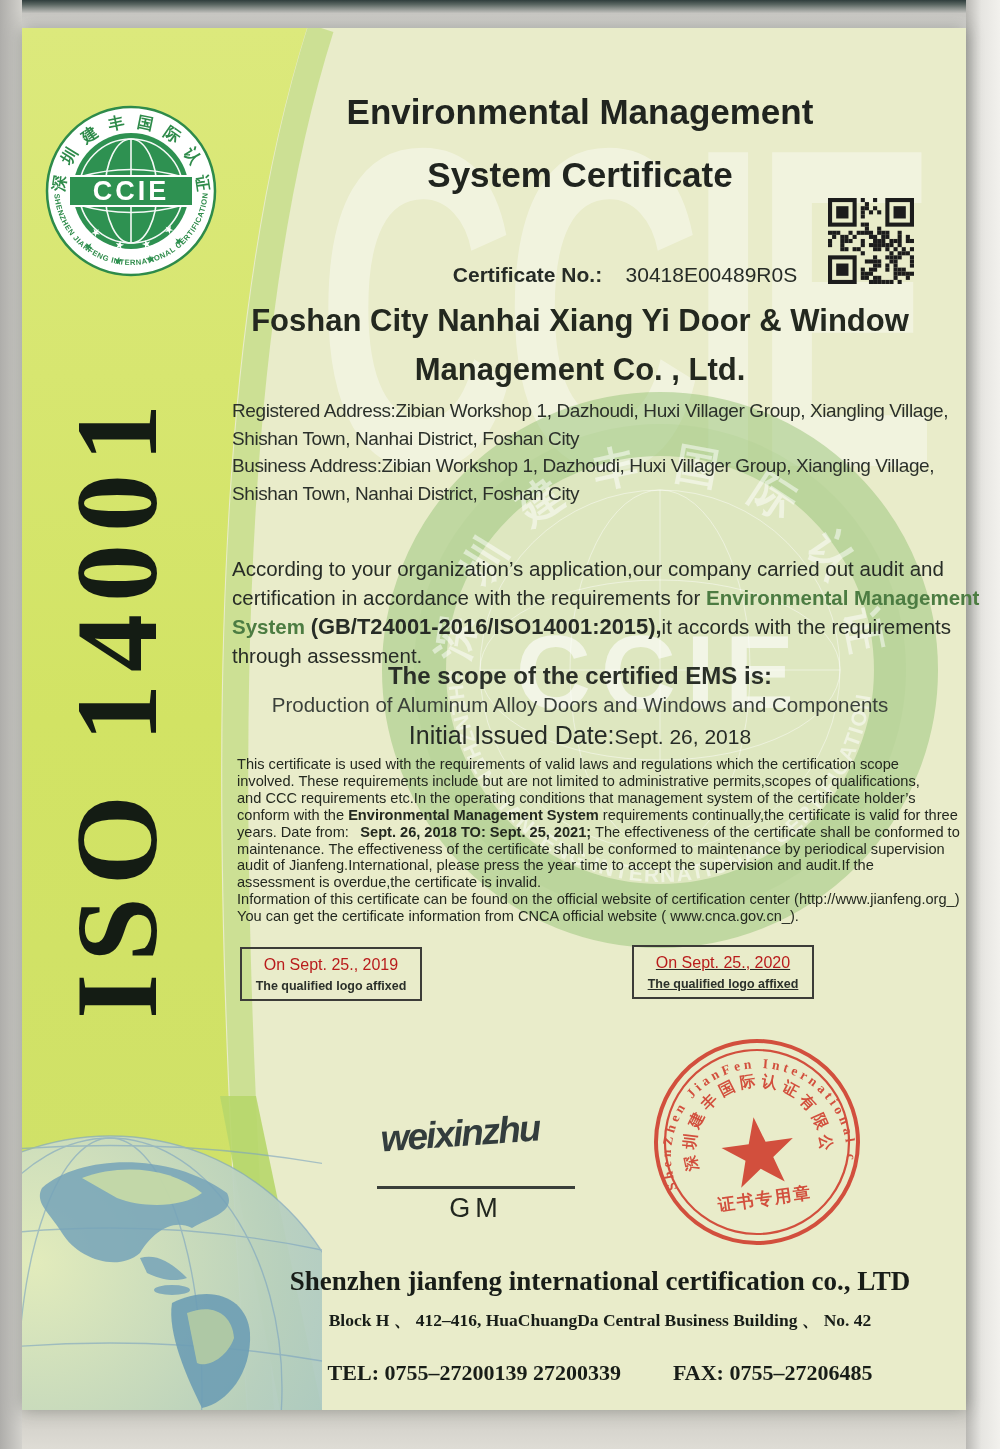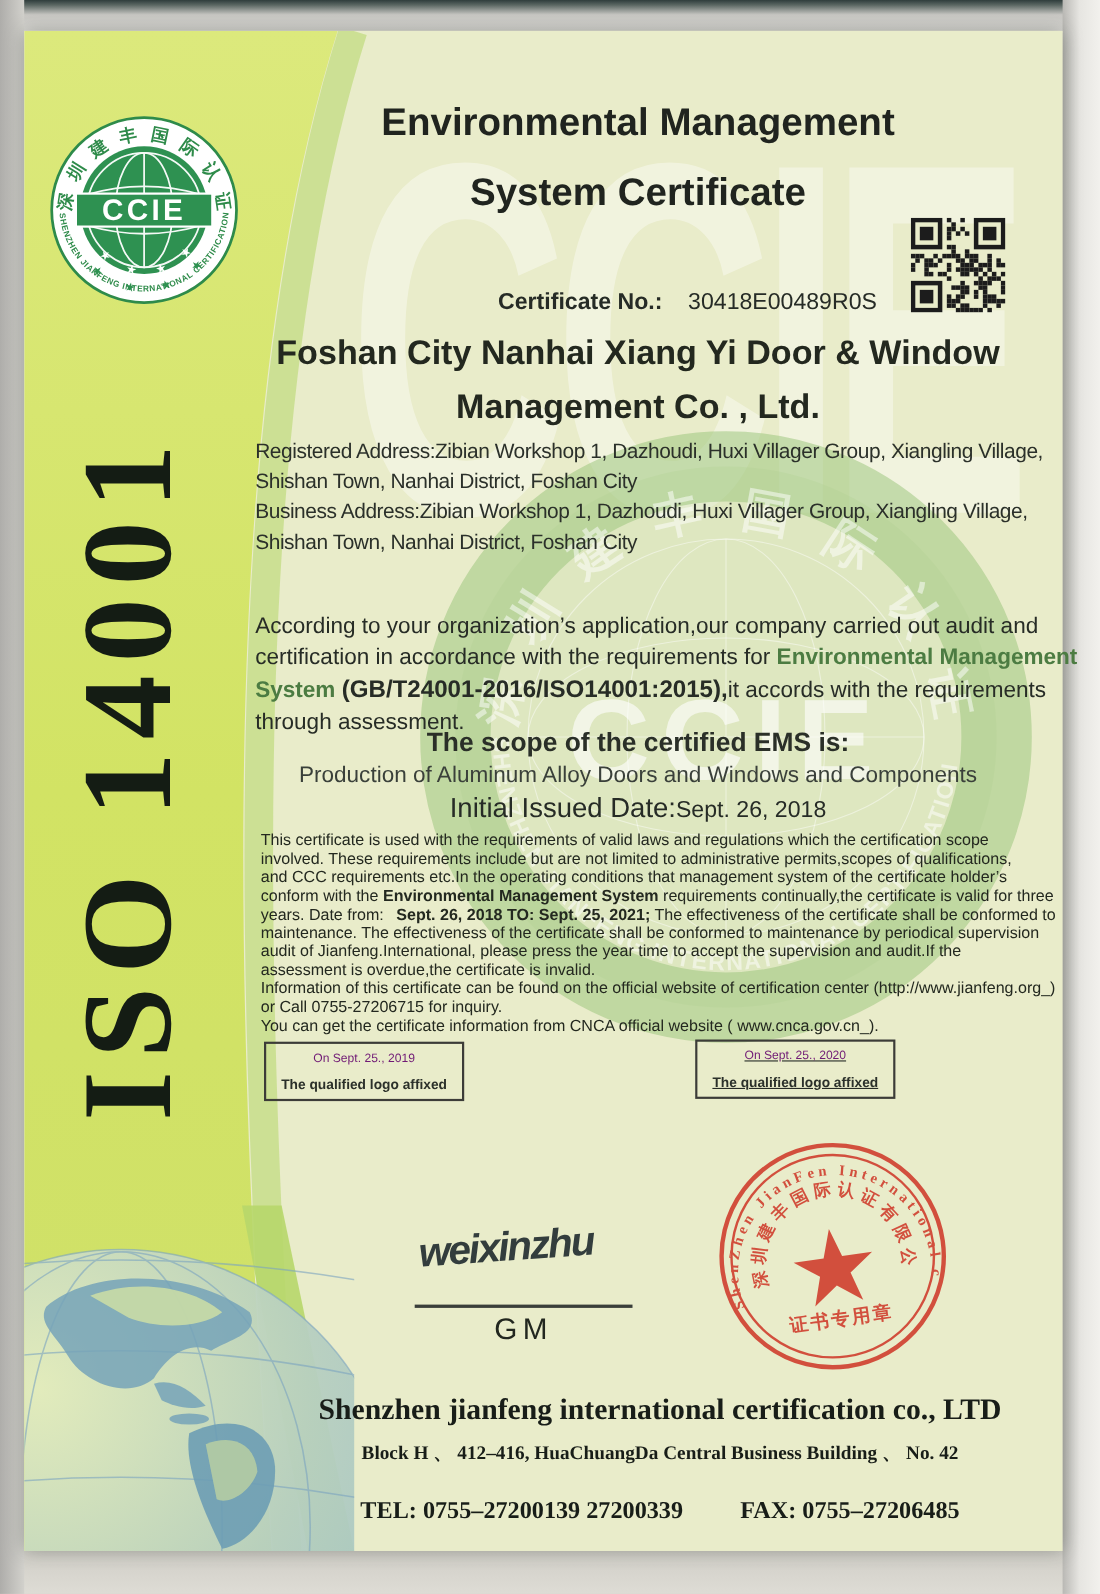--- a/index.html
+++ b/index.html
@@ -43,21 +43,21 @@
   .scope-t{left:230px;top:693px;width:700px;text-align:center;font-size:20.5px;color:#3a403a;}
   .issued{left:230px;top:721px;width:700px;text-align:center;font-size:21px;}
   .issued .lbl{font-weight:normal;font-size:25px;}
   .fineprint{left:237px;top:756px;width:748px;font-size:14.6px;line-height:16.9px;color:#23281f;}
   .fineprint .fp-line{white-space:nowrap;}
 
   .logo-box{width:182px;height:54px;border:2px solid #3c3c38;text-align:center;
     display:flex;flex-direction:column;justify-content:space-between;padding:7px 2px 6px 2px;box-sizing:border-box;}
   .lb-1{left:240px;top:947px;}
   .lb-2{left:632px;top:945px;text-decoration:underline;}
-  .logo-box .d{font-size:11px;color:#701a75;}
+  .logo-box .d{font-size:16px;color:#b91c1c;}
   .logo-box .c{font-size:12.5px;font-weight:bold;color:#2b302a;}
 
   .sig-name{left:355px;top:1113px;width:210px;text-align:center;font-size:37px;font-style:italic;
     font-weight:bold;color:#333d3d;transform:rotate(-4deg);letter-spacing:-2px;}
   .sig-line{left:377px;top:1186px;width:198px;height:3px;background:#3a3f3a;}
   .sig-title{left:377px;top:1193px;width:198px;text-align:center;font-size:27px;font-weight:normal;letter-spacing:5px;color:#22271f;}
 
   .f-serif{font-family:"Liberation Serif",serif;font-weight:bold;color:#181d18;}
   .foot-co{left:230px;top:1266px;width:740px;text-align:center;font-size:27px;}
   .foot-a1{left:230px;top:1308px;width:740px;text-align:center;font-size:17.5px;}
@@ -343,21 +343,20 @@
   <div class="abs fineprint">
       <div class="fp-line"><span class="seg-n">This certificate is used with the requirements of valid laws and regulations which the certification scope</span></div>
       <div class="fp-line"><span class="seg-n">involved. These requirements include but are not limited to administrative permits,scopes of qualifications,</span></div>
       <div class="fp-line"><span class="seg-n">and CCC requirements etc.In the operating conditions that management system of the certificate holder’s</span></div>
       <div class="fp-line"><span class="seg-n">conform with the </span><span class="seg-b">Environmental Management System</span><span class="seg-n"> requirements continually,the certificate is valid for three</span></div>
       <div class="fp-line"><span class="seg-n">years. Date from:  </span><span class="seg-b">Sept. 26, 2018 TO: Sept. 25, 2021;</span><span class="seg-n"> The effectiveness of the certificate shall be conformed to</span></div>
       <div class="fp-line"><span class="seg-n">maintenance. The effectiveness of the certificate shall be conformed to maintenance by periodical supervision</span></div>
       <div class="fp-line"><span class="seg-n">audit of Jianfeng.International, please press the year time to accept the supervision and audit.If the</span></div>
       <div class="fp-line"><span class="seg-n">assessment is overdue,the certificate is invalid.</span></div>
       <div class="fp-line"><span class="seg-n">Information of this certificate can be found on the official website of certification center (http://www.jianfeng.org_)</span></div>
-      <div class="fp-line"><span class="seg-n">or Call 0755-27206715 for inquiry.</span></div>
       <div class="fp-line"><span class="seg-n">You can get the certificate information from CNCA official website ( www.cnca.gov.cn_).</span></div>
     </div>
 
   <div class="abs logo-box lb-1">
     <div class="d">On Sept. 25., 2019</div>
     <div class="c">The qualified logo affixed</div>
   </div>
   <div class="abs logo-box lb-2">
     <div class="d">On Sept. 25., 2020</div>
     <div class="c">The qualified logo affixed</div>

